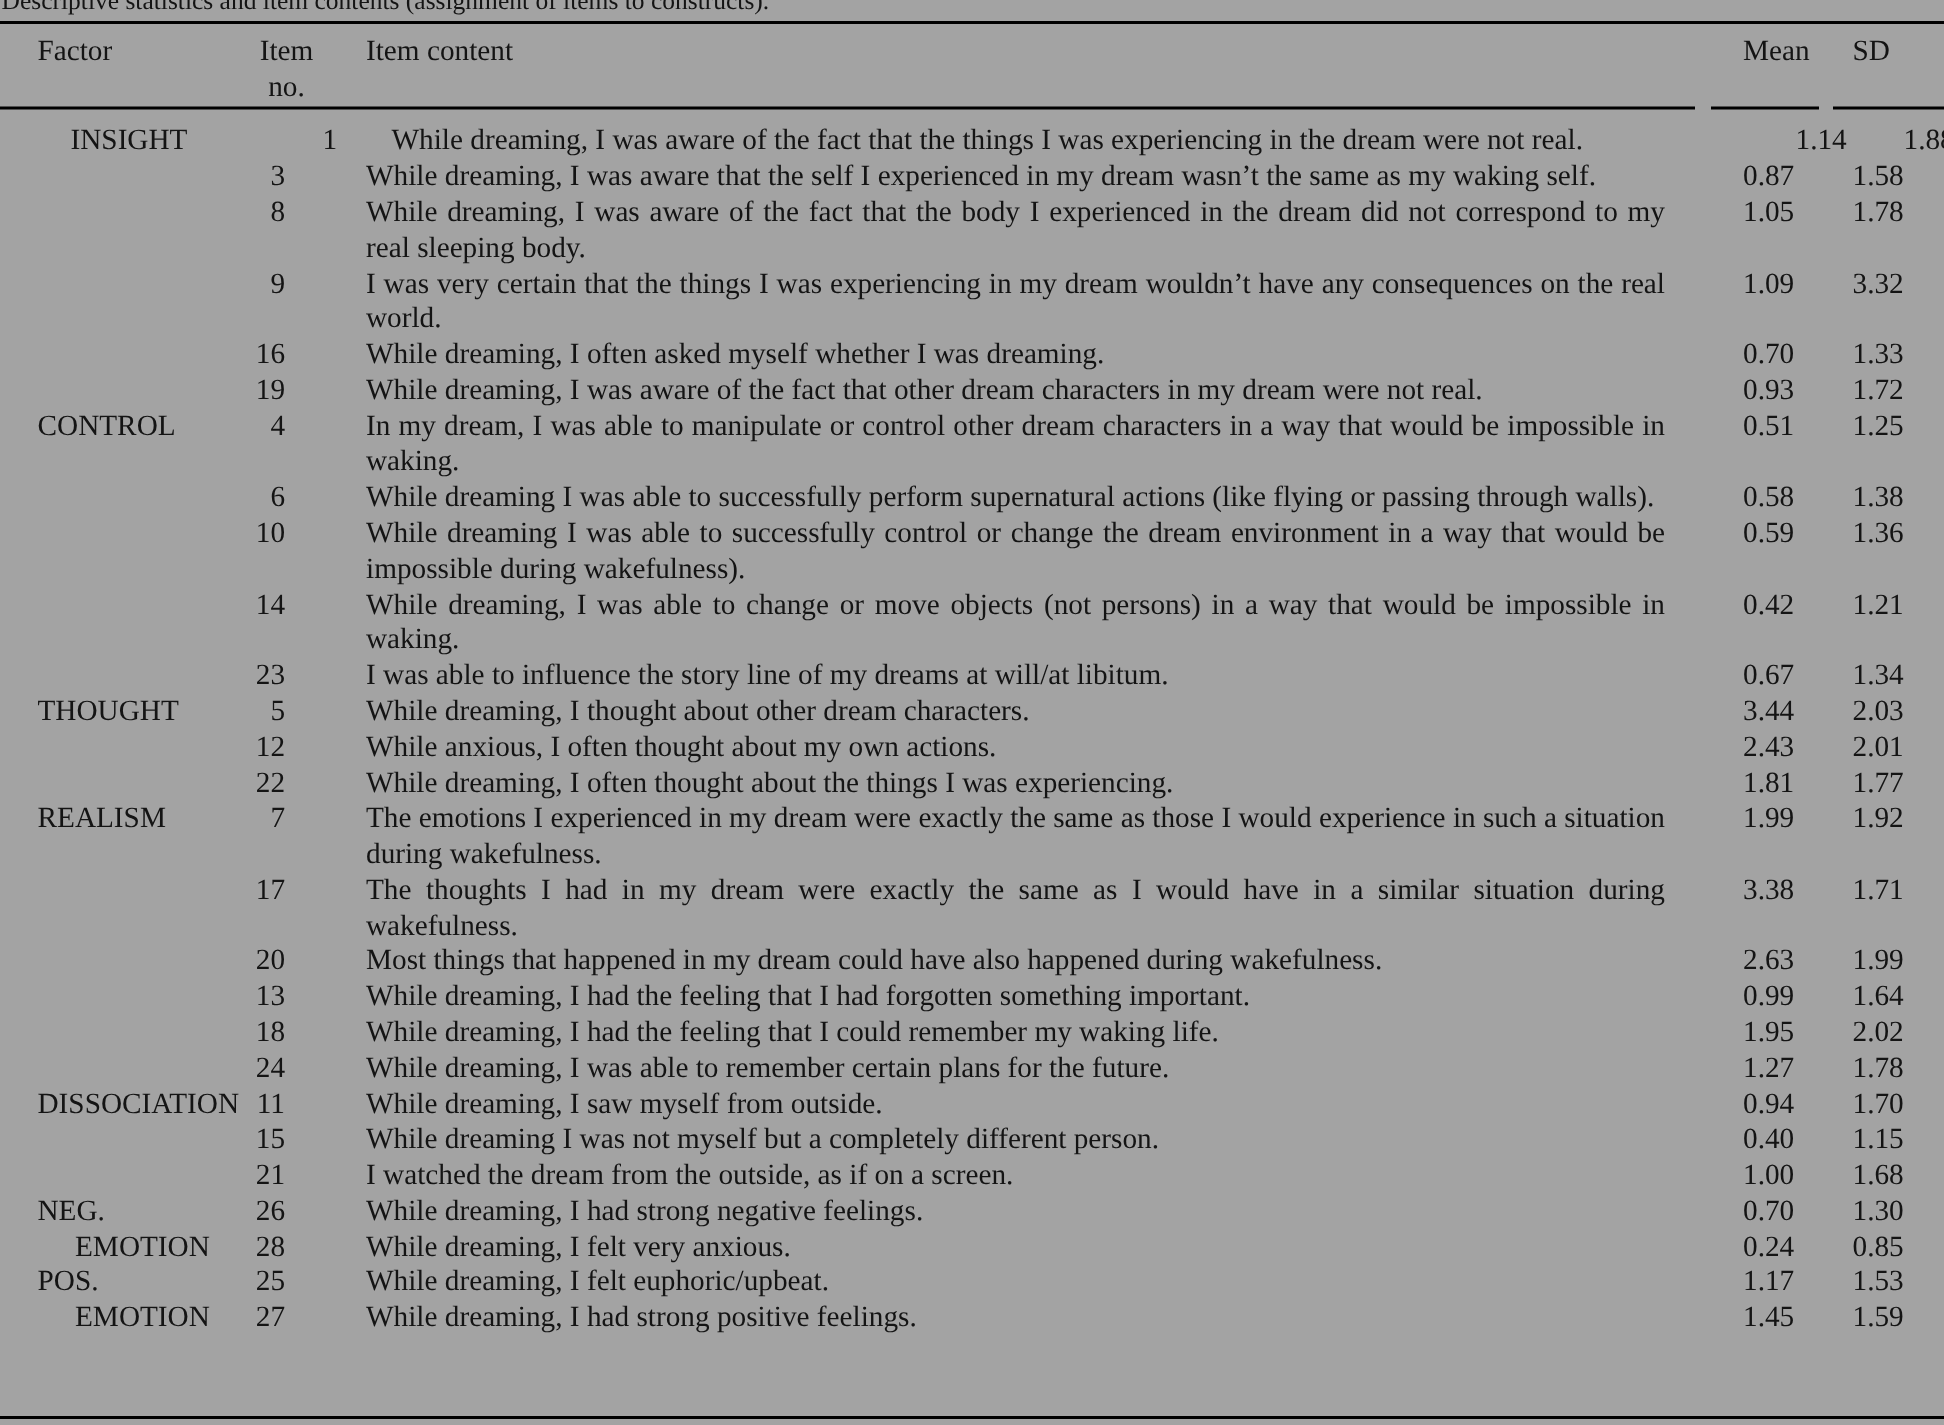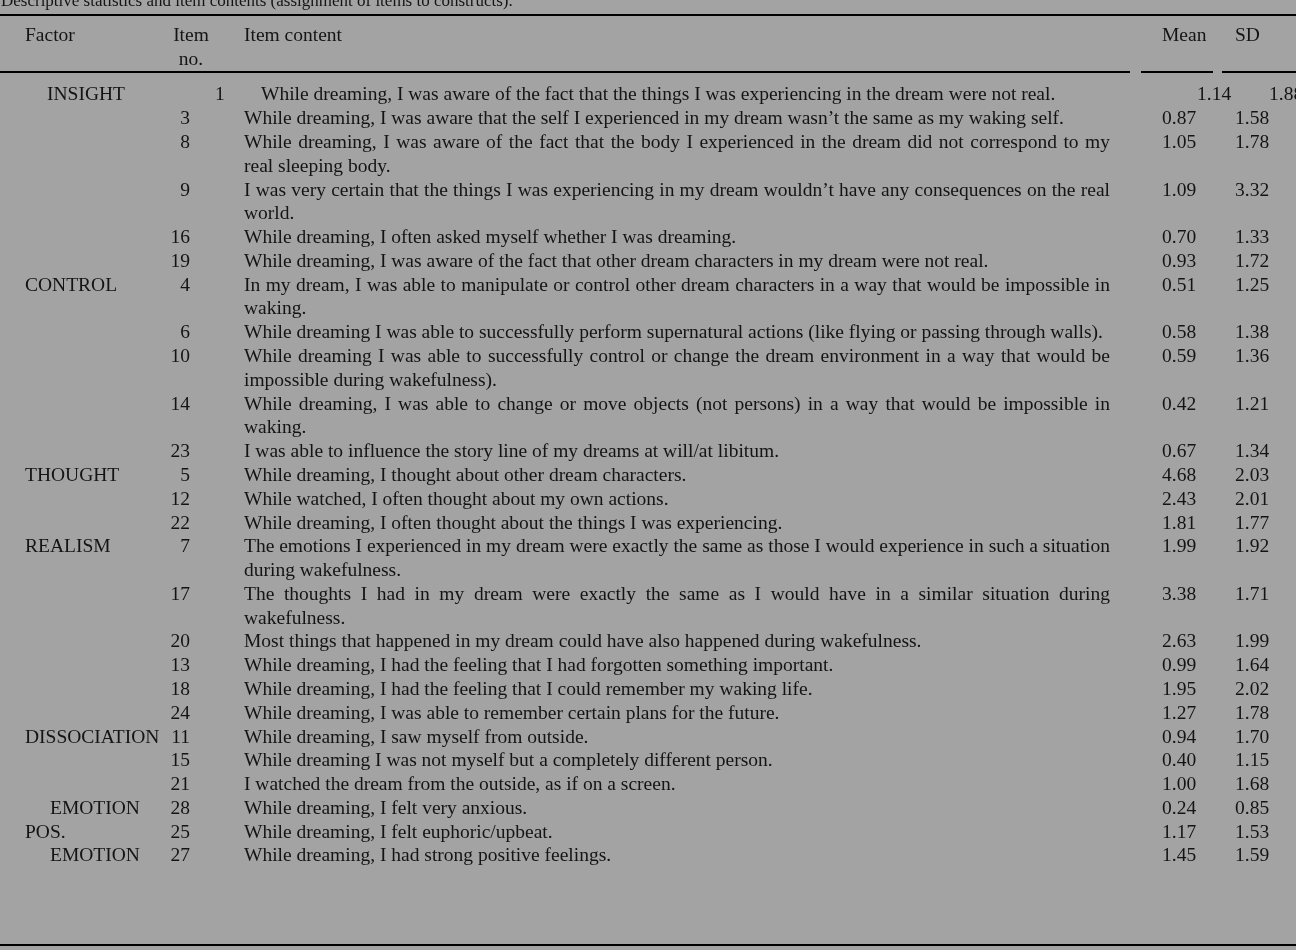--- a/index.html
+++ b/index.html
@@ -175,28 +175,28 @@
       <td class="cell-item">23</td>
       <td class="cell-content">I was able to influence the story line of my dreams at will/at libitum.</td>
       <td class="cell-mean">0.67</td>
       <td class="cell-sd">1.34</td>
     </tr>
 
     <tr>
       <td class="cell-factor"><span class="factor-label">THOUGHT</span></td>
       <td class="cell-item">5</td>
       <td class="cell-content">While dreaming, I thought about other dream characters.</td>
-      <td class="cell-mean">4.68</td>
+      <td class="cell-mean">3.44</td>
       <td class="cell-sd">2.03</td>
     </tr>
 
     <tr>
       <td class="cell-factor"><span class="factor-label"></span></td>
       <td class="cell-item">12</td>
-      <td class="cell-content">While watched, I often thought about my own actions.</td>
+      <td class="cell-content">While anxious, I often thought about my own actions.</td>
       <td class="cell-mean">2.43</td>
       <td class="cell-sd">2.01</td>
     </tr>
 
     <tr>
       <td class="cell-factor"><span class="factor-label"></span></td>
       <td class="cell-item">22</td>
       <td class="cell-content">While dreaming, I often thought about the things I was experiencing.</td>
       <td class="cell-mean">1.81</td>
       <td class="cell-sd">1.77</td>
@@ -268,20 +268,27 @@
     </tr>
 
     <tr>
       <td class="cell-factor"><span class="factor-label"></span></td>
       <td class="cell-item">21</td>
       <td class="cell-content">I watched the dream from the outside, as if on a screen.</td>
       <td class="cell-mean">1.00</td>
       <td class="cell-sd">1.68</td>
     </tr>
 
+    <tr>
+      <td class="cell-factor"><span class="factor-label">NEG.</span></td>
+      <td class="cell-item">26</td>
+      <td class="cell-content">While dreaming, I had strong negative feelings.</td>
+      <td class="cell-mean">0.70</td>
+      <td class="cell-sd">1.30</td>
+    </tr>
 
     <tr>
       <td class="cell-factor"><span class="factor-label indent">EMOTION</span></td>
       <td class="cell-item">28</td>
       <td class="cell-content">While dreaming, I felt very anxious.</td>
       <td class="cell-mean">0.24</td>
       <td class="cell-sd">0.85</td>
     </tr>
 
     <tr>

